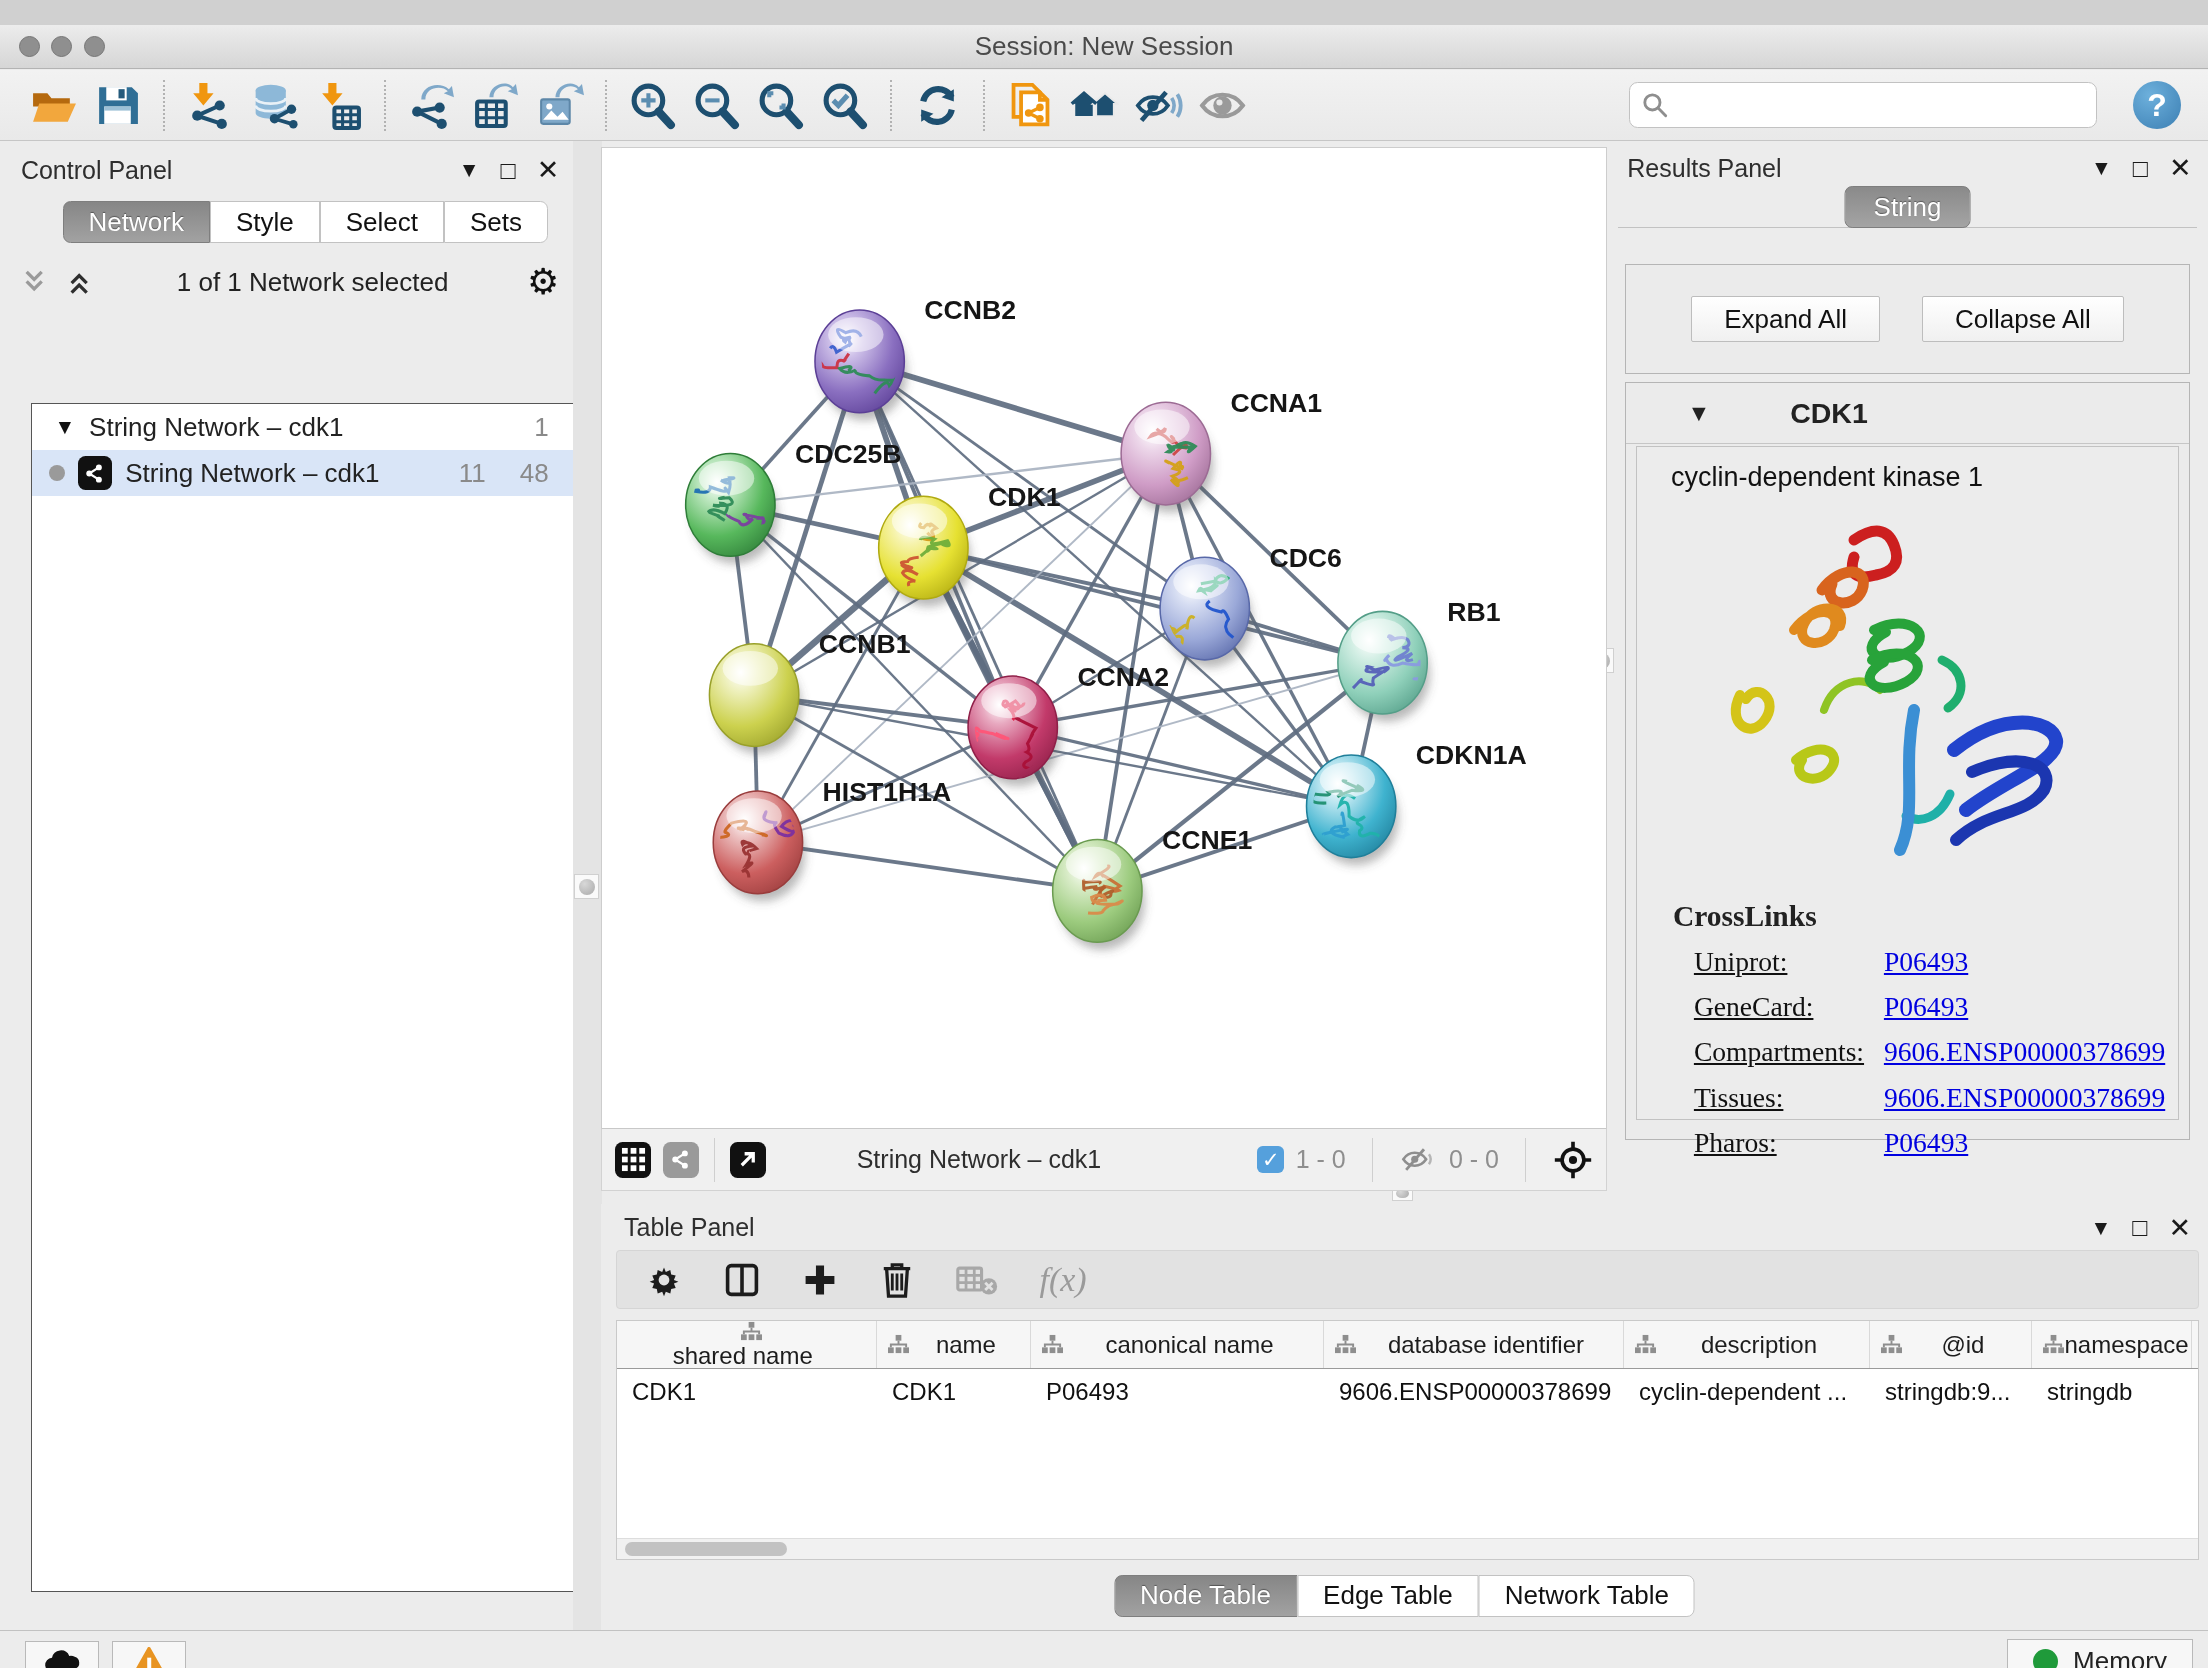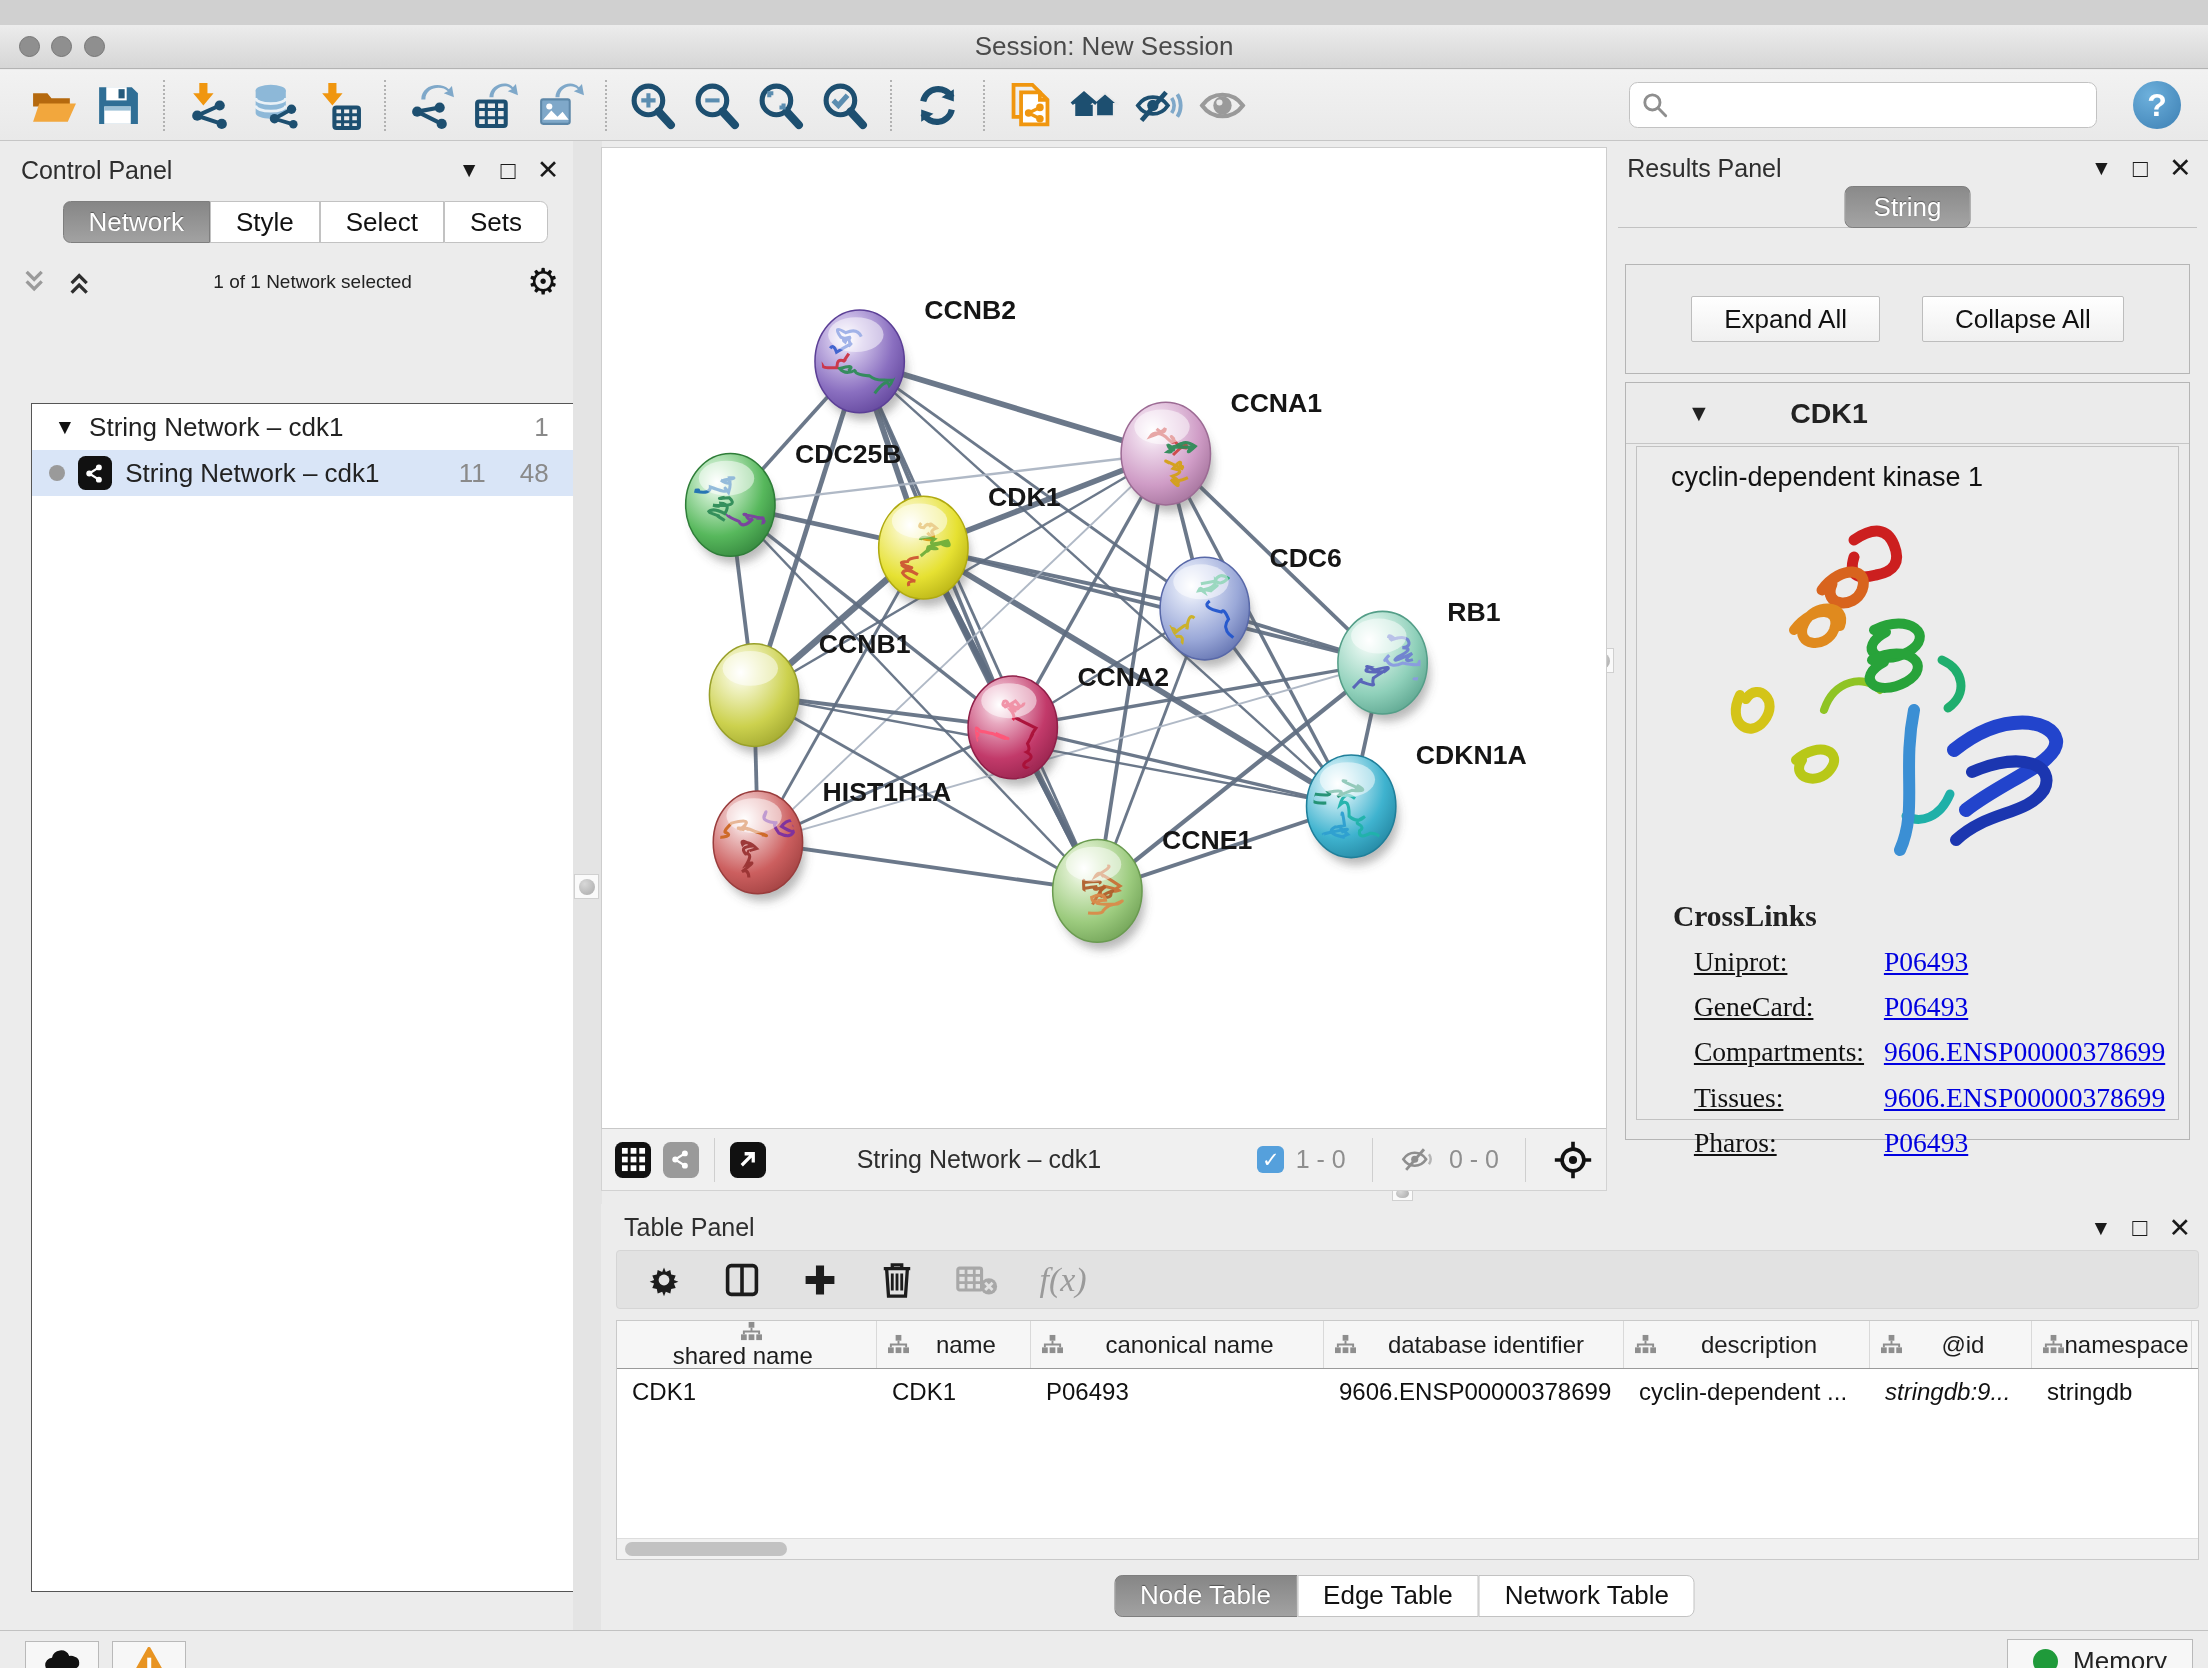--- a/index.html
+++ b/index.html
@@ -40,21 +40,21 @@
   .cp-head { display:flex; justify-content:space-between; align-items:center; padding:13.3px 13.3px 0 13.3px; }
   .tabs { display:flex; }
   .tab { height:42px; padding:0 25px; display:flex; align-items:center; justify-content:center;
     background:#fff; border:1px solid #c2c2c2; font-size:26px; color:#111; }
   .tab:first-child { border-radius:7.6px 0 0 7.6px; }
   .tab:last-child { border-radius:0 7.6px 7.6px 0; }
   .tab.sel { background:linear-gradient(#868686,#a2a2a2); color:#fff; border-color:#7e7e7e;
     text-shadow:0 -1px 1px rgba(0,0,0,.4); }
   .cp-tabs { margin:15px 0 0 55px; }
   .cp-toolrow { display:flex; align-items:center; margin:21px 13.3px 9.5px 13.3px; }
-  .cp-toolrow .status { flex:1; text-align:center; font-size:19px; color:#222; }
+  .cp-toolrow .status { flex:1; text-align:center; font-size:26px; color:#222; }
   .gear { font-size:36px; color:#111; line-height:1; }
   .tree-box { position:absolute; left:23px; top:262px; width:544px; bottom:38px;
     background:#fff; border:1.9px solid #555; }
   .tree-row { height:46px; display:flex; align-items:center; font-size:26px; }
   .tree-row .count { margin-left:auto; color:#8a8a8a; padding-right:25px; display:flex; gap:34px; }
   .tree-row.child { background:#d9e5f7; }
   .tw { width:25px; margin:0 9.5px 0 23px; color:#111; font-size:21px; }
   .dot-ind { width:16px; height:16px; border-radius:50%; background:#9a9a9a; margin:0 13.3px 0 17px; }
   .share-badge { width:34px; height:34px; border-radius:7.6px; background:#111; display:flex; align-items:center; justify-content:center; margin-right:13.3px; }
   
@@ -843,21 +843,21 @@
             </svg>
             <span class="lbl">namespace</span>
           </div>
         </div>
       <div class="gt-row" id="gt-row">
           <div class="gt-cell" style="width: 260px;">CDK1</div>
           <div class="gt-cell" style="width: 154px;">CDK1</div>
           <div class="gt-cell" style="width: 293px;">P06493</div>
           <div class="gt-cell" style="width: 300px;">9606.ENSP00000378699</div>
           <div class="gt-cell" style="width: 246px;">cyclin-dependent ...</div>
-          <div class="gt-cell" style="width: 162px; font-style: italic;">stringdb:9...</div>
+          <div class="gt-cell" style="width: 162px;">stringdb:9...</div>
           <div class="gt-cell" style="width: 160px;">stringdb</div>
         </div>
       <div class="hscroll">
           <div class="thumb"></div>
         </div>
     </div>
     <div class="tabs tp-tabs" id="tp-tabs">
         <div class="tab sel">Node Table</div>
         <div class="tab">Edge Table</div>
         <div class="tab">Network Table</div>

